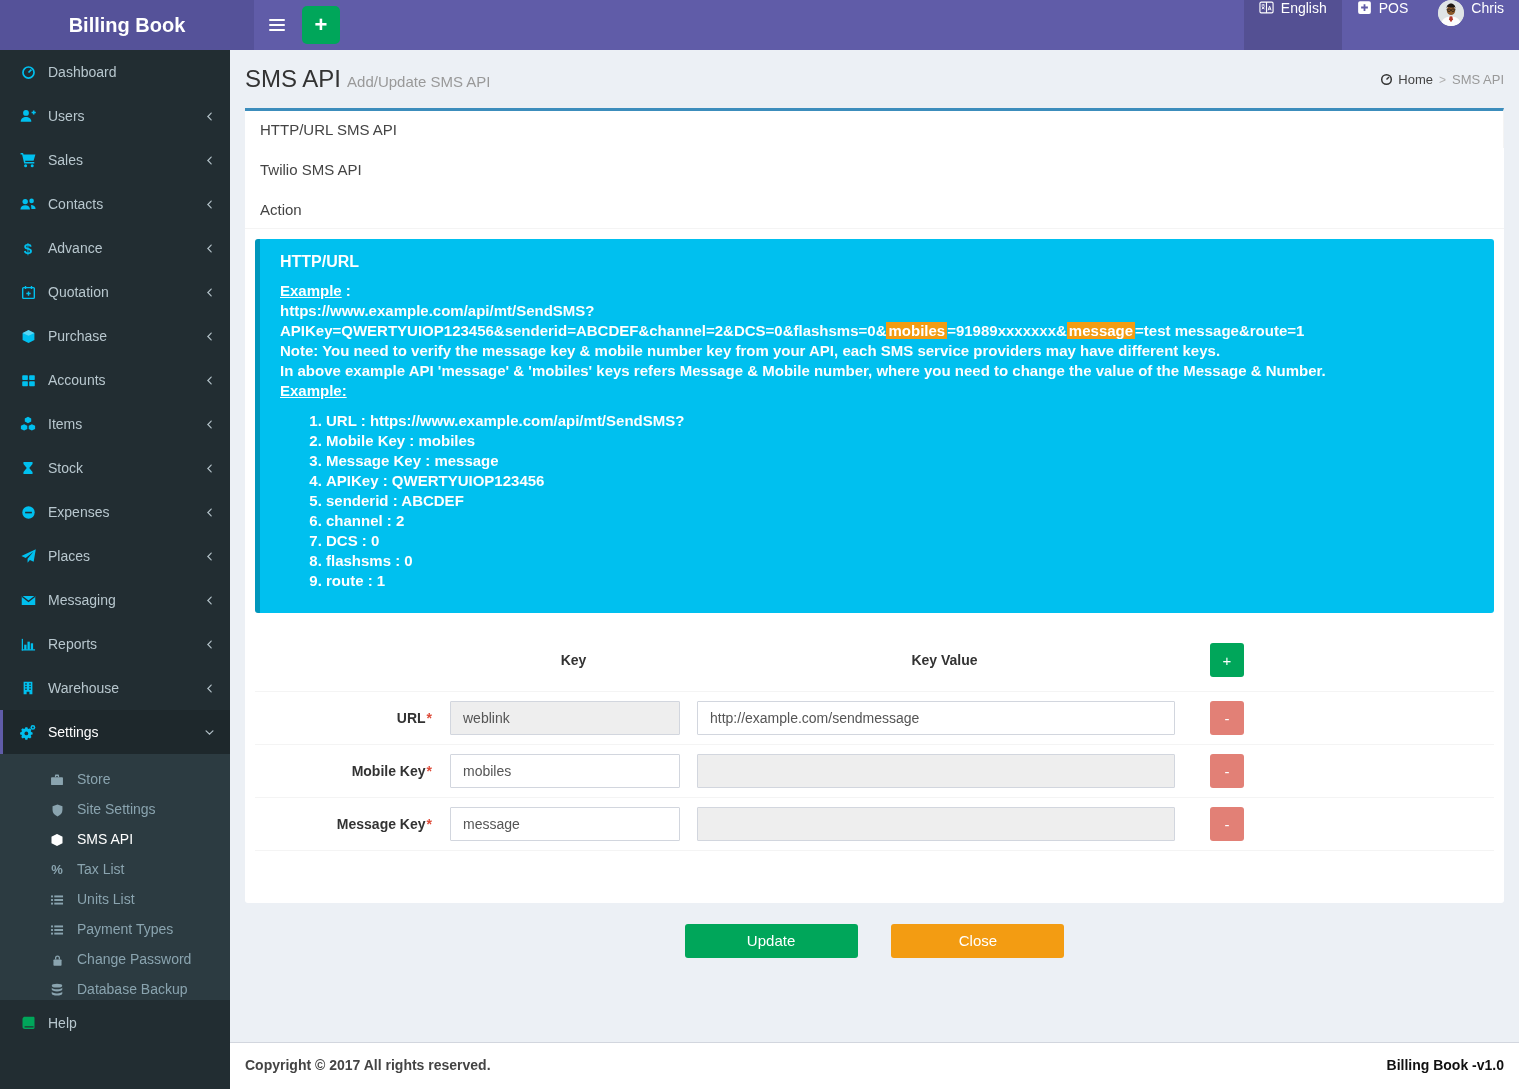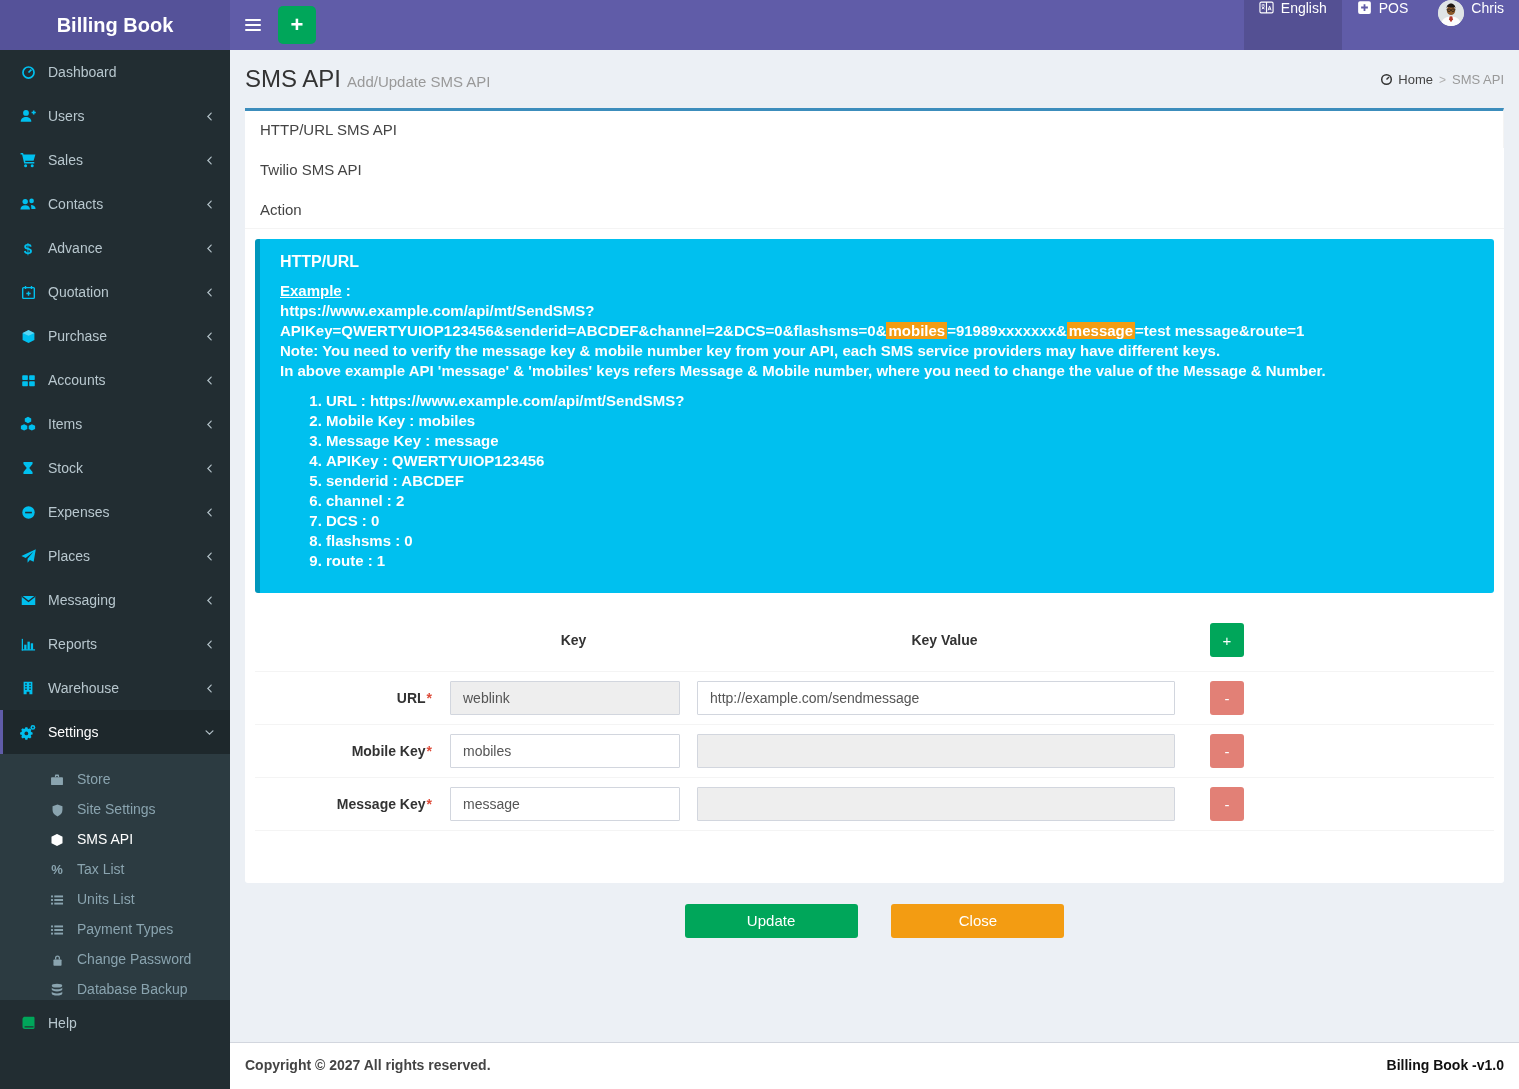--- a/index.html
+++ b/index.html
@@ -3,21 +3,21 @@
 <meta charset="utf-8">
 <style>
   * { margin:0; padding:0; box-sizing:border-box; }
   html,body { width:1519px; height:1089px; overflow:hidden;
     font-family:"Liberation Sans","DejaVu Sans",sans-serif; font-size:14px; background:#ecf0f5; }
   a { text-decoration:none; cursor:pointer; }
   svg { display:block; }
 
   
   .navbar { position:absolute; top:0; left:0; right:0; height:50px; display:flex; z-index:10; }
-  .logo { width:230px; height:50px; background:#555299; color:#fff; font-size:20px; font-weight:bold;
+  .logo { width:254px; height:50px; background:#555299; color:#fff; font-size:20px; font-weight:bold;
     display:flex; align-items:center; justify-content:center; }
   .navbar-main { flex:1; background:#605ca8; display:flex; align-items:center; }
   .hamburger { width:46px; height:50px; display:flex; flex-direction:column; align-items:center; justify-content:center; gap:3px; }
   .hamburger span { width:16px; height:2px; background:#fff; border-radius:1px; }
   .nav-add-btn { width:38px; height:38px; margin-left:2px; background:#00a65a; border:none; border-radius:5px;
     color:#fff; font-size:22px; font-weight:bold; line-height:36px; cursor:pointer; }
   .nav-right { margin-left:auto; display:flex; height:50px; }
   .nav-item { display:flex; align-items:flex-start; gap:7px; padding:0 15px; color:#fff; font-size:14px; height:50px; }
   .nav-item.open { background:rgba(0,0,0,0.12); }
   .nav-item .nicon { color:#fff; }
@@ -603,20 +603,21 @@
       <li>Action</li>
     </ul>
 
     <div class="tab-content">
       <div class="callout">
         <h4>HTTP/URL</h4>
         <p><span class="u">Example</span><span> :</span></p>
         <p><span>https://www.example.com/api/mt/SendSMS?APIKey=QWERTYUIOP123456&amp;senderid=ABCDEF&amp;channel=2&amp;DCS=0&amp;flashsms=0&amp;</span><mark>mobiles</mark><span>=91989xxxxxxx&amp;</span><mark>message</mark><span>=test message&amp;route=1</span></p>
         <p>Note: You need to verify the message key &amp; mobile number key from your API, each SMS service providers may have different keys.</p>
         <p>In above example API 'message' &amp; 'mobiles' keys refers Message &amp; Mobile number, where you need to change the value of the Message &amp; Number.</p>
+        <p><span class="u">Example:</span></p>
         <ol>
           <li>URL : https://www.example.com/api/mt/SendSMS?</li>
           <li>Mobile Key : mobiles</li>
           <li>Message Key : message</li>
           <li>APIKey : QWERTYUIOP123456</li>
           <li>senderid : ABCDEF</li>
           <li>channel : 2</li>
           <li>DCS : 0</li>
           <li>flashsms : 0</li>
           <li>route : 1</li>
@@ -667,15 +668,15 @@
     </div>
 
     <div class="actions">
       <button class="btn-update">Update</button>
       <button class="btn-close">Close</button>
     </div>
   </div>
 </div>
 
 <footer class="footer">
-  <span class="copy">Copyright © 2027 All rights reserved.</span>
+  <span class="copy">Copyright © 2017 All rights reserved.</span>
   <span class="ver">Billing Book -v1.0</span>
 </footer>
 
 </body></html>

